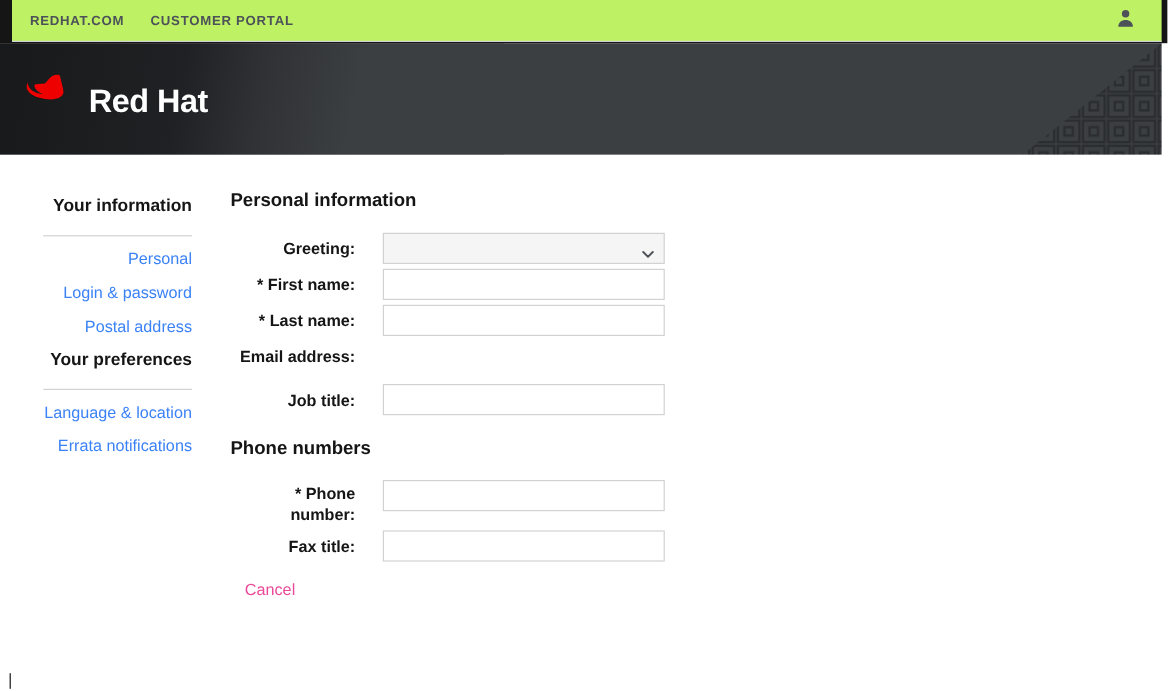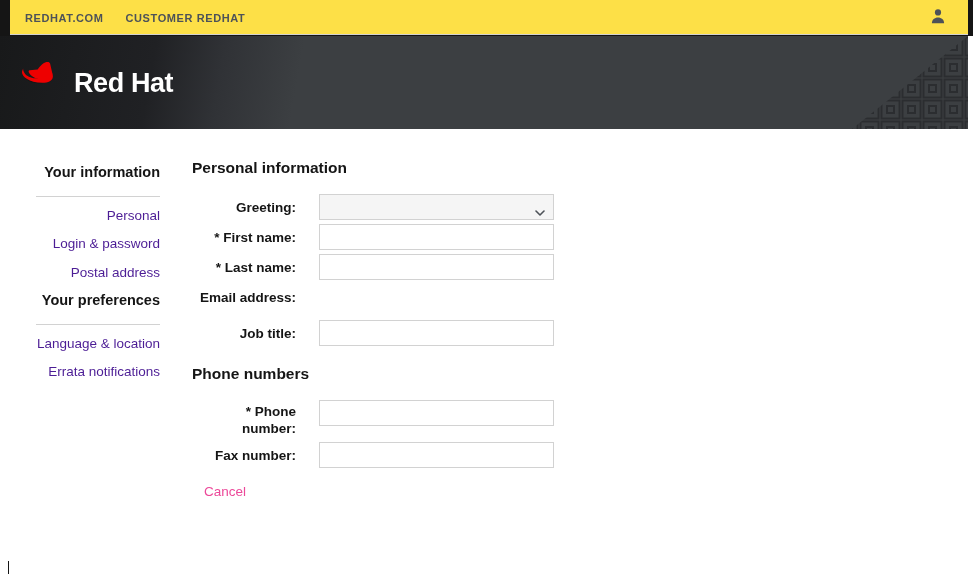--- a/index.html
+++ b/index.html
@@ -21,21 +21,21 @@
   .utility-bar {
     position: absolute;
     left: 0; top: 0;
     width: 973px; height: 36px;
     background: #151515;
   }
   .utility-inner {
     position: absolute;
     left: 10px; top: 0;
     width: 958px; height: 35px;
-    background: #fde047;
+    background: #bef264;
     border-bottom: 1px solid #d2d2d2;
   }
   .utility-links {
     position: absolute;
     left: 15px; top: 0;
     height: 35px;
     display: flex;
     align-items: center;
     gap: 22px;
   }
@@ -117,21 +117,21 @@
     color: #151515;
     padding-bottom: 15px;
     border-bottom: 1px solid #d2d2d2;
     line-height: 1.25;
     white-space: nowrap;
   }
   .nav-heading.second { margin-top: 9px; }
   .nav-link {
     display: block;
     font-size: 13.5px;
-    color: #4c1d95;
+    color: #3b82f6;
     text-decoration: none;
     line-height: 1.35;
     margin-top: 10px;
     cursor: pointer;
   }
 
   
   .form-area {
     position: absolute;
     left: 192px; top: 30px;
@@ -257,21 +257,21 @@
 </head>
 <body>
 
 <div id="page">
 
   <div class="utility-bar">
     <div class="utility-inner">
 
       <div class="utility-links">
         <a class="utility-link" href="#">REDHAT.COM</a>
-        <a class="utility-link" href="#">CUSTOMER REDHAT</a>
+        <a class="utility-link" href="#">CUSTOMER PORTAL</a>
       </div>
 
       <div class="user-icon-wrap">
         <span>
           <svg width="16" height="16" viewBox="0 0 16 16" aria-hidden="true">
             <circle cx="8" cy="4.4" r="3.1" fill="#4d5258"></circle>
             <path d="M1.9 15.2c0-3.4 2.7-5.6 6.1-5.6s6.1 2.2 6.1 5.6z" fill="#4d5258"></path>
           </svg>
         </span>
       </div>
@@ -375,21 +375,21 @@
       <h2 class="section-title phones">Phone numbers</h2>
 
       <div class="form-row phone">
         <div class="lbl">* Phone number:</div>
         <div class="ctrl">
           <input class="text-input" type="text" placeholder="" style="">
         </div>
       </div>
 
       <div class="form-row">
-        <div class="lbl">Fax number:</div>
+        <div class="lbl">Fax title:</div>
         <div class="ctrl">
           <input class="text-input" type="text" placeholder="" style="">
         </div>
       </div>
 
       <div class="actions">
         <a class="cancel-link" href="#">Cancel</a>
       </div>
 
     </form>

